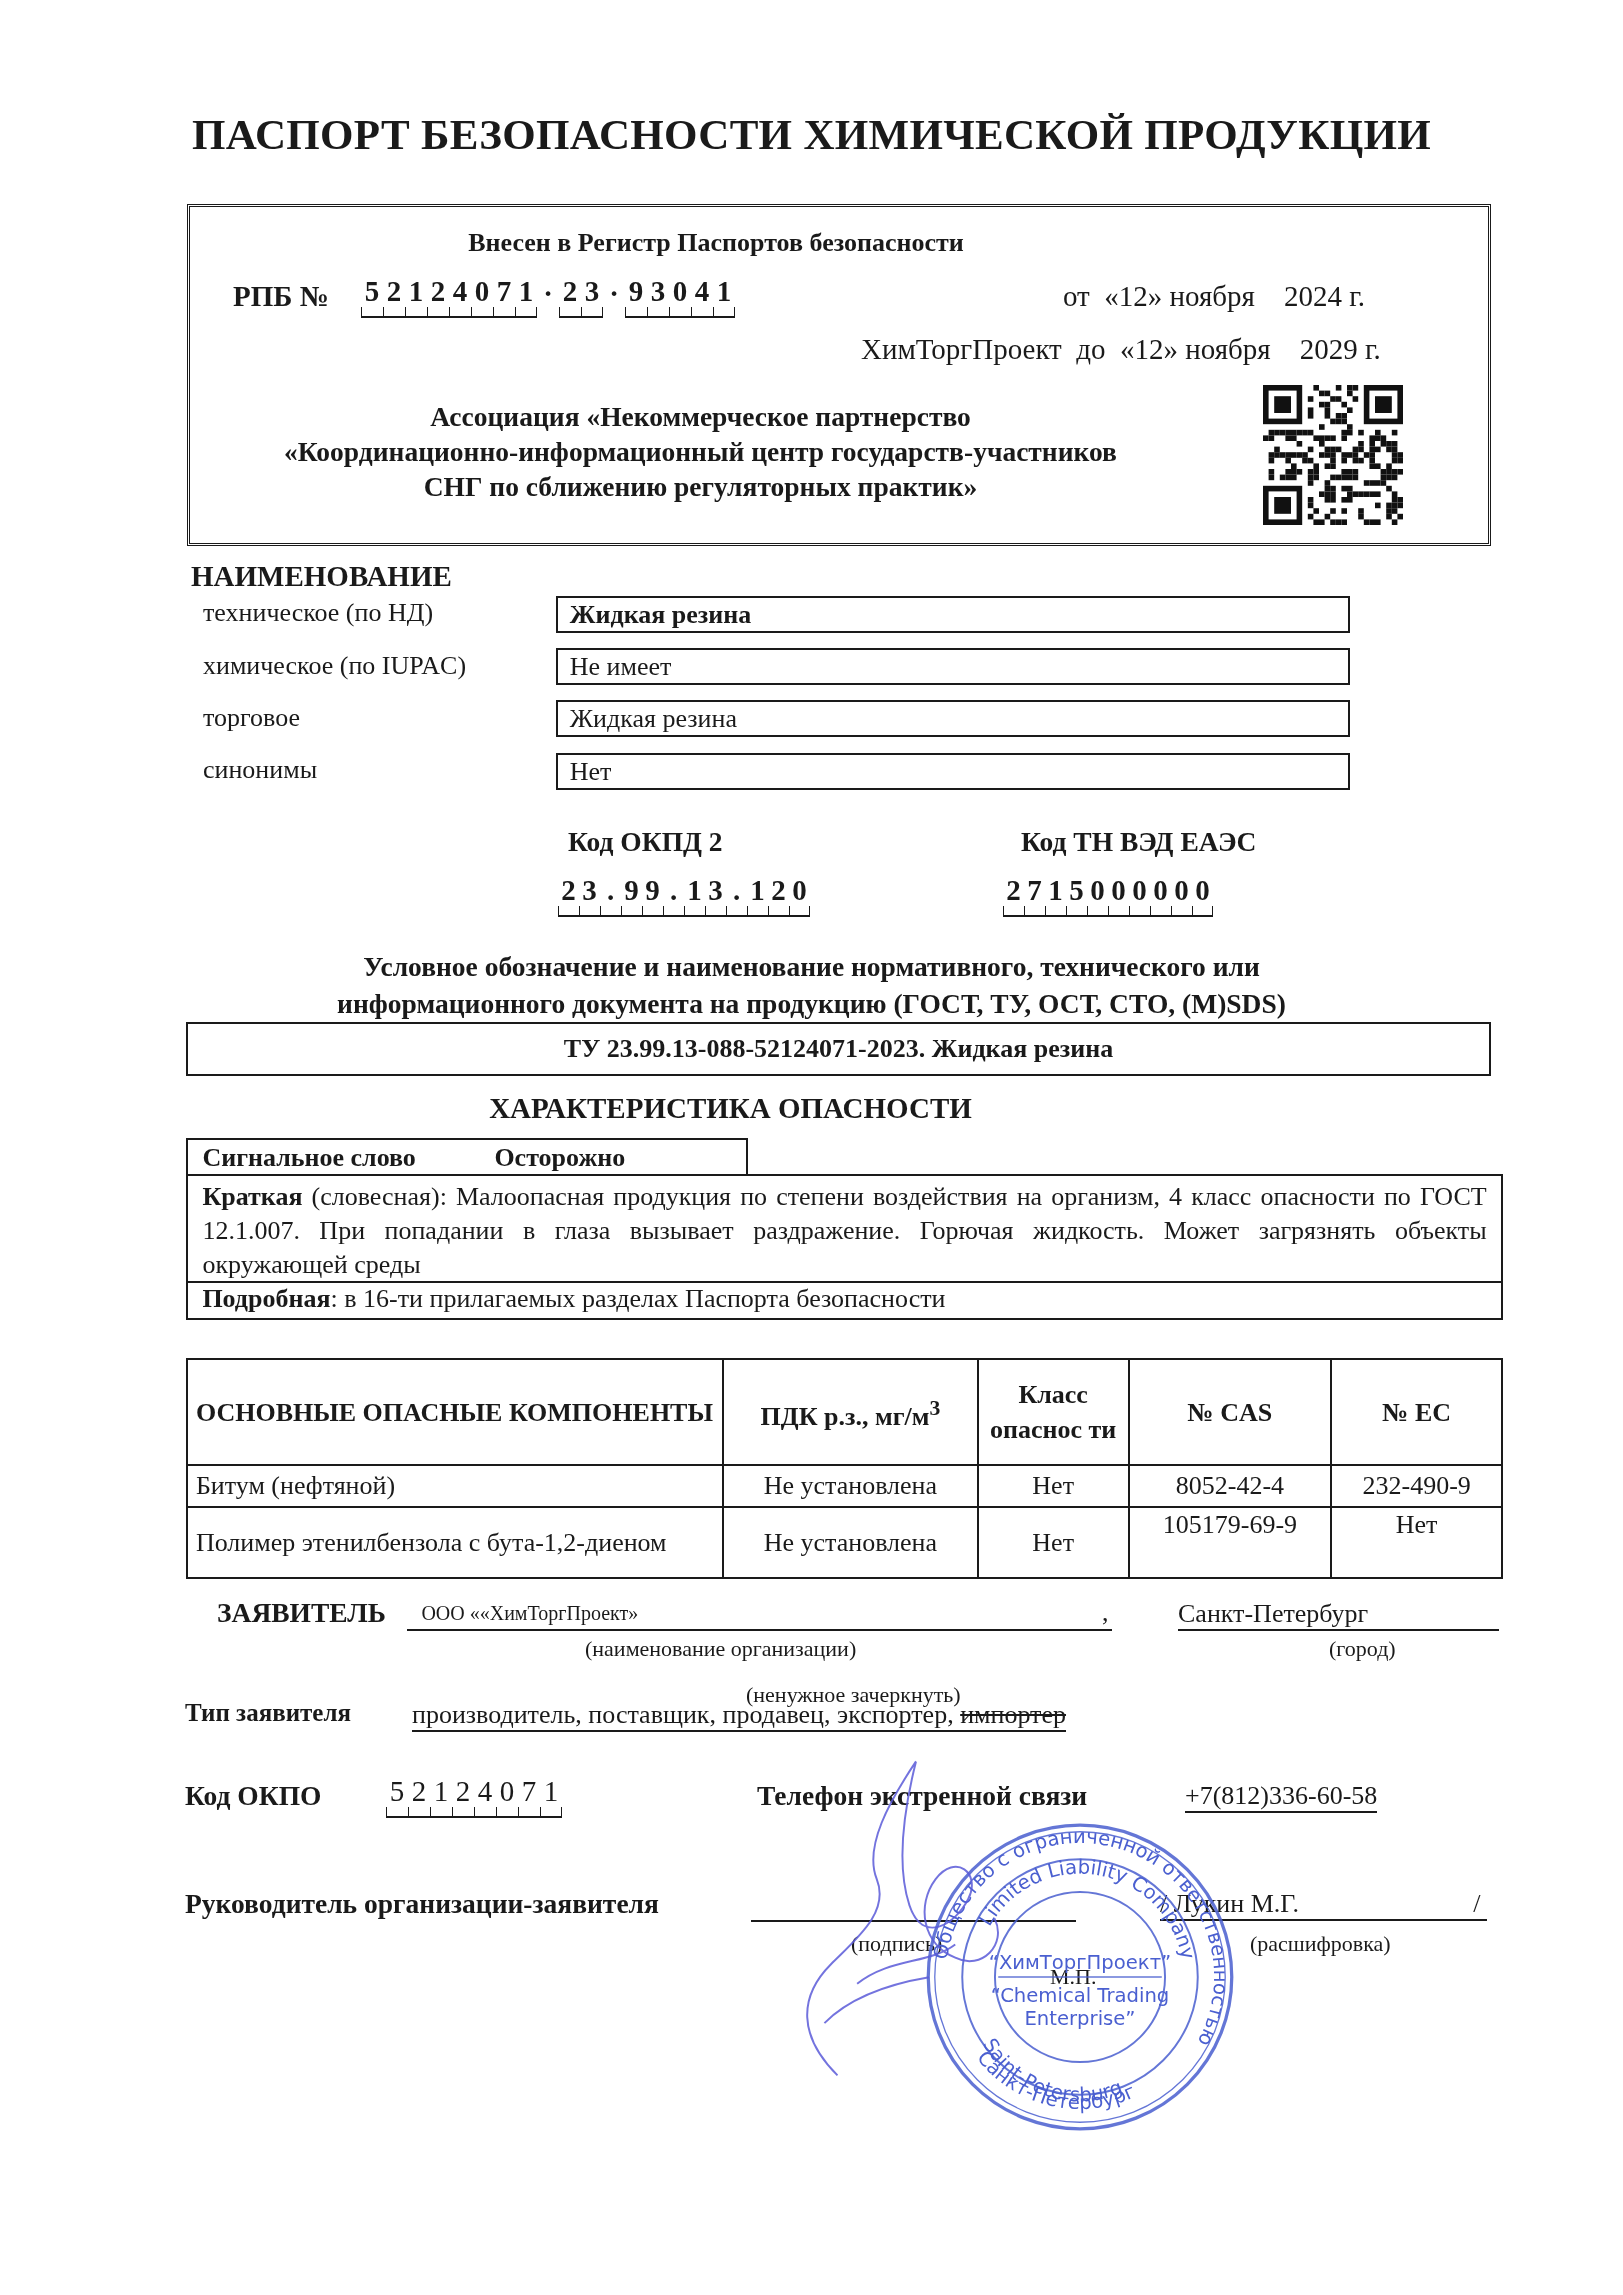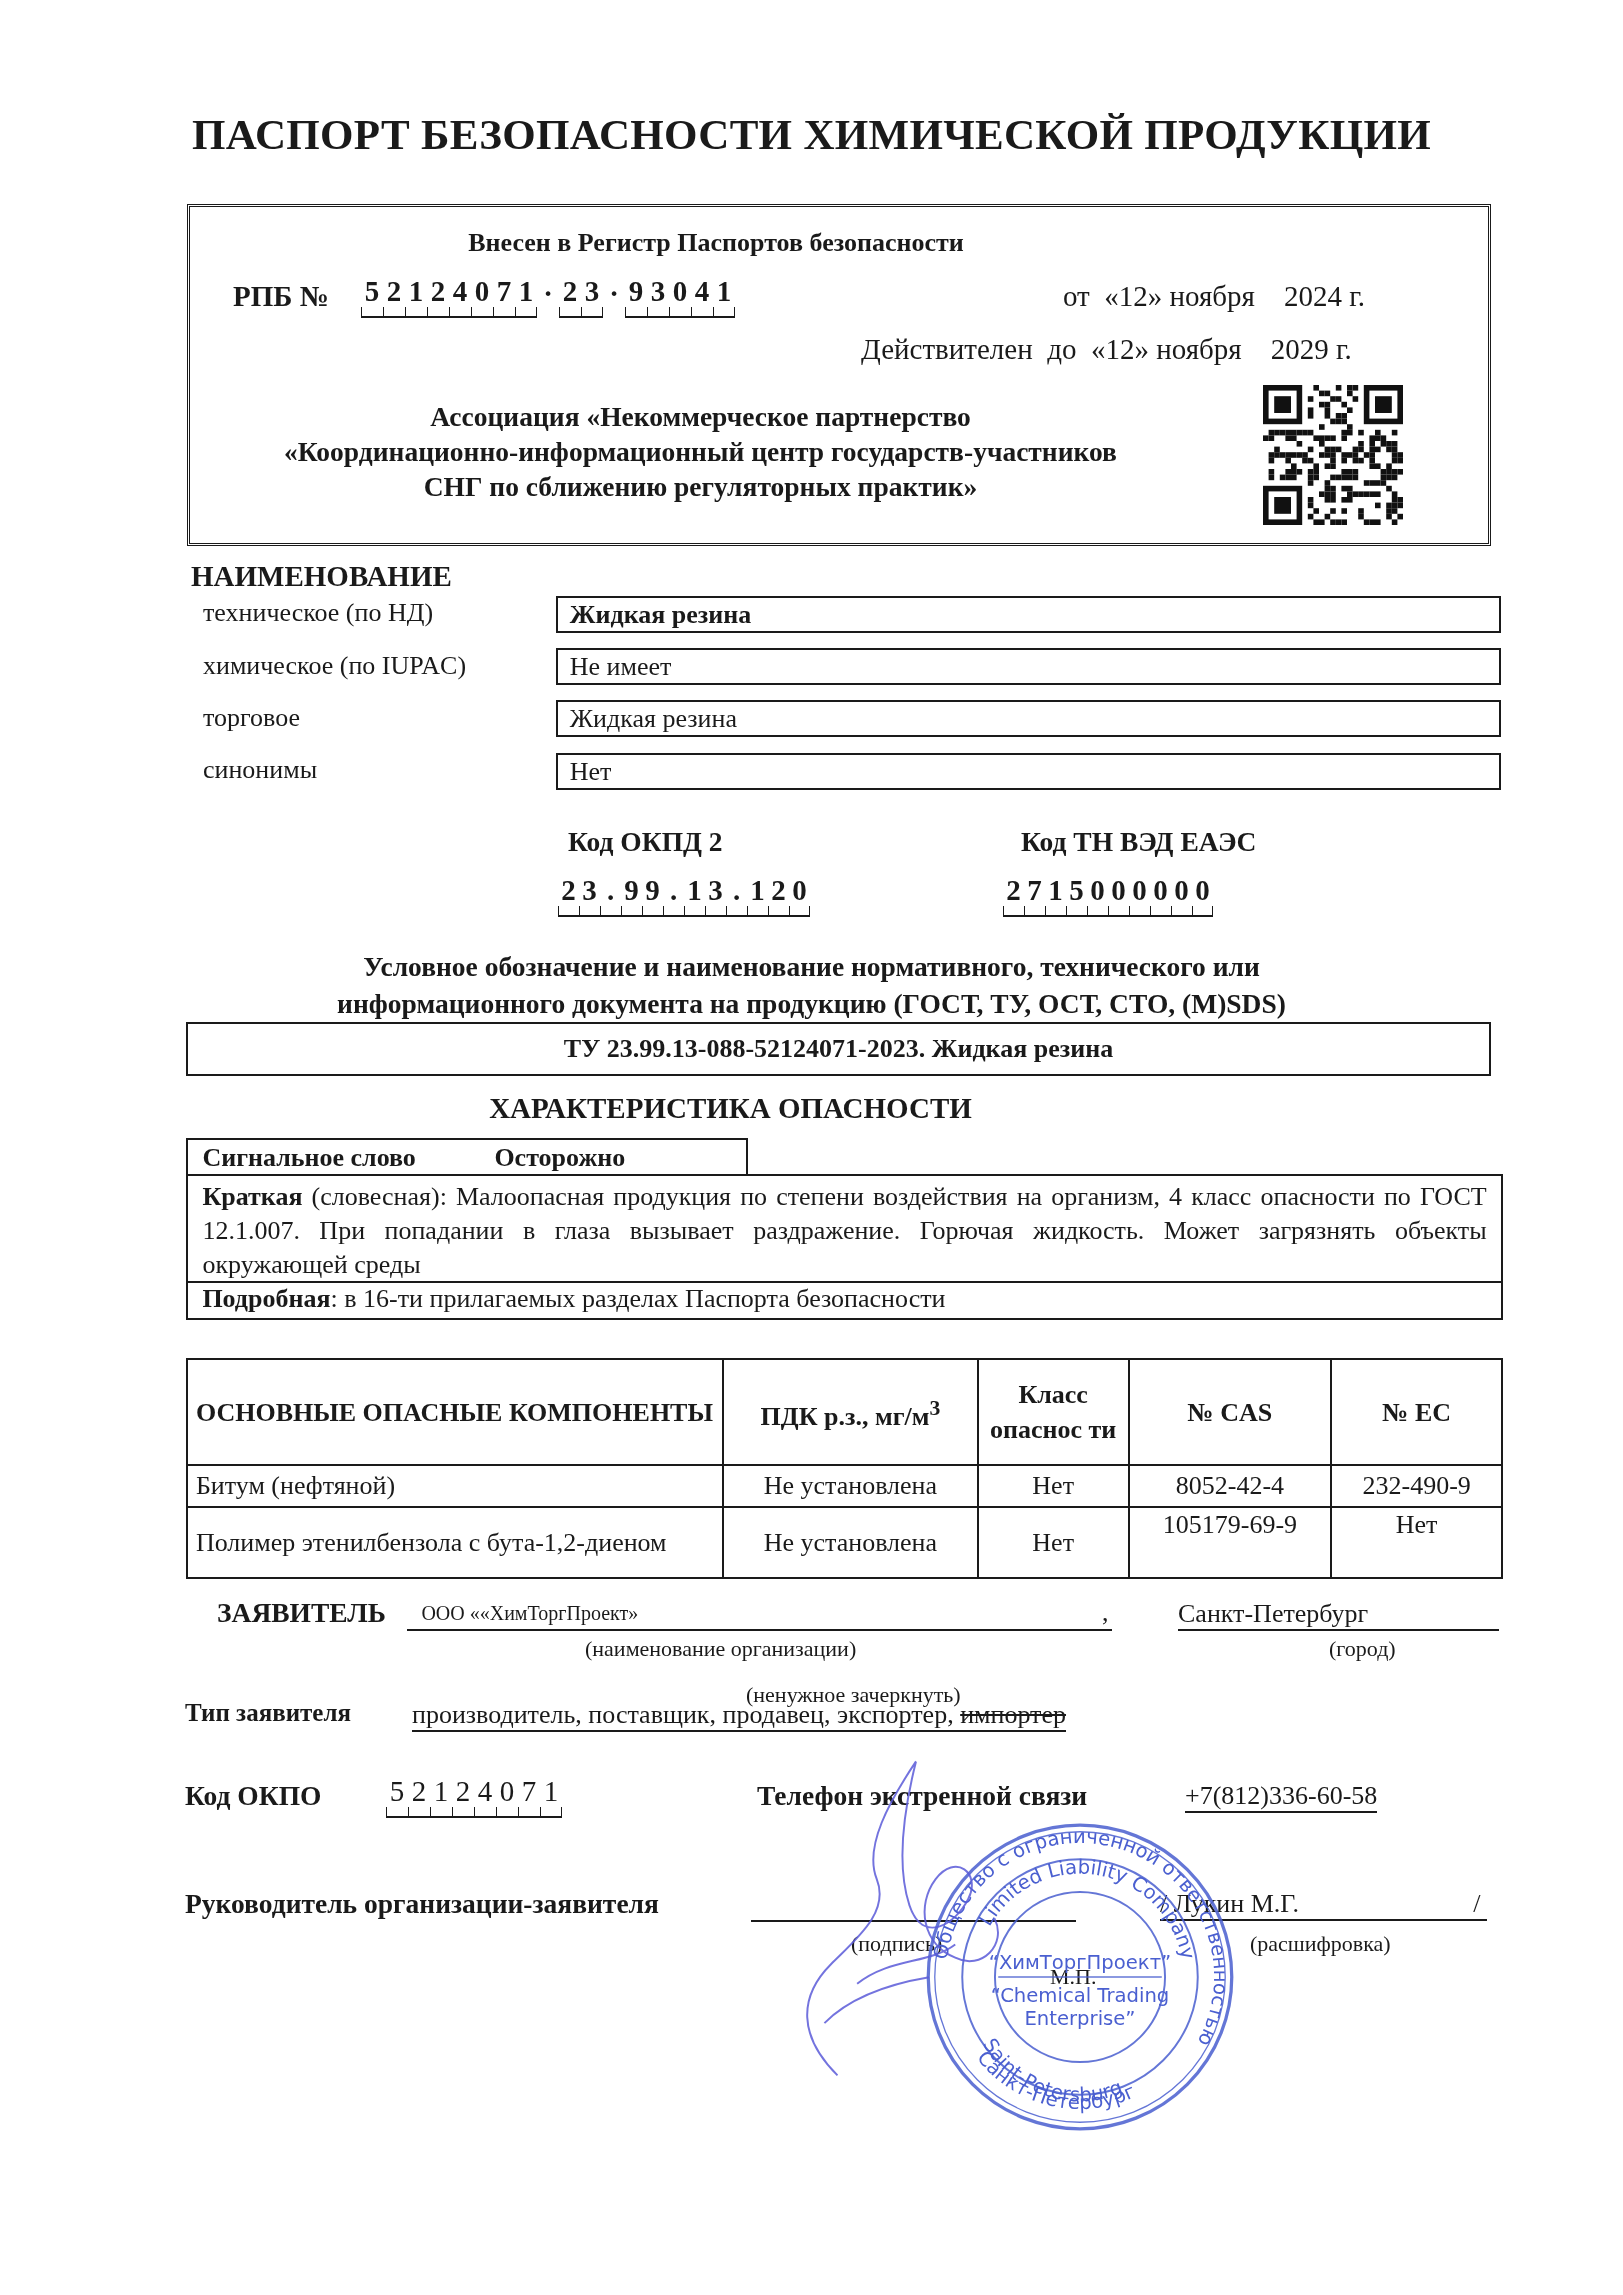--- a/index.html
+++ b/index.html
@@ -21,21 +21,21 @@
   .rpb-digits { left: 361px; top: 275px; }
   .date-row { font-size: 29px; }
   .date-from { left: 1063px; top: 280px; }
   .date-to { left: 861px; top: 333px; }
   .org-text { left: 190px; width: 1021px; top: 399px; text-align: center; font-size: 27.5px; font-weight: bold; line-height: 35px; }
   .qr { left: 1263px; top: 385px; width: 140px; height: 140px; }
 
   
   .naming-head { left: 191px; top: 560px; font-size: 29px; font-weight: bold; }
   .nrow-label { left: 203px; font-size: 26px; }
-  .nrow-box { left: 556px; width: 945px; height: 37px; border: 2px solid #1a1a1a; box-sizing: border-box; font-size: 26px; padding-left: 11.8px; line-height: 33px; }
+  .nrow-box { left: 556px; width: 794px; height: 37px; border: 2px solid #1a1a1a; box-sizing: border-box; font-size: 26px; padding-left: 11.8px; line-height: 33px; }
 
   .code-label { font-size: 27.5px; font-weight: bold; }
   .okpd-digits { left: 558px; top: 874px; }
   .tnved-digits { left: 1003px; top: 874px; }
   .okpd-digits .dcell, .tnved-digits .dcell, .okpd-digits .dsep { width: 21px; }
 
   .norm-head { left: 0; width: 1623px; top: 948px; text-align: center; font-size: 27.5px; font-weight: bold; line-height: 37px; }
   .norm-box { left: 186px; top: 1022px; width: 1305px; height: 54px; border: 2px solid #1a1a1a; box-sizing: border-box; text-align: center; font-size: 26px; font-weight: bold; line-height: 50px; }
 
   .hazard-head { left: 0; width: 1461px; top: 1092px; text-align: center; font-size: 29px; font-weight: bold; }
@@ -109,21 +109,21 @@
       <div class="dcell">1</div>
     </div>
   </div>
 <div class="abs date-row date-from">
   <span>от</span>&nbsp;
   <span>«12»</span>
   <span>ноября</span>&nbsp;&nbsp;&nbsp;
   <span>2024 г.</span>
 </div>
 <div class="abs date-row date-to">
-  <span>Действителен</span>&nbsp;
+  <span>ХимТоргПроект</span>&nbsp;
   <span>до</span>&nbsp;
   <span>«12»</span>
   <span>ноября</span>&nbsp;&nbsp;&nbsp;
   <span>2029 г.</span>
 </div>
 <div class="abs org-text">
   <div>Ассоциация «Некоммерческое партнерство</div>
   <div>«Координационно-информационный центр государств-участников</div>
   <div>СНГ по сближению регуляторных практик»</div>
 </div>

